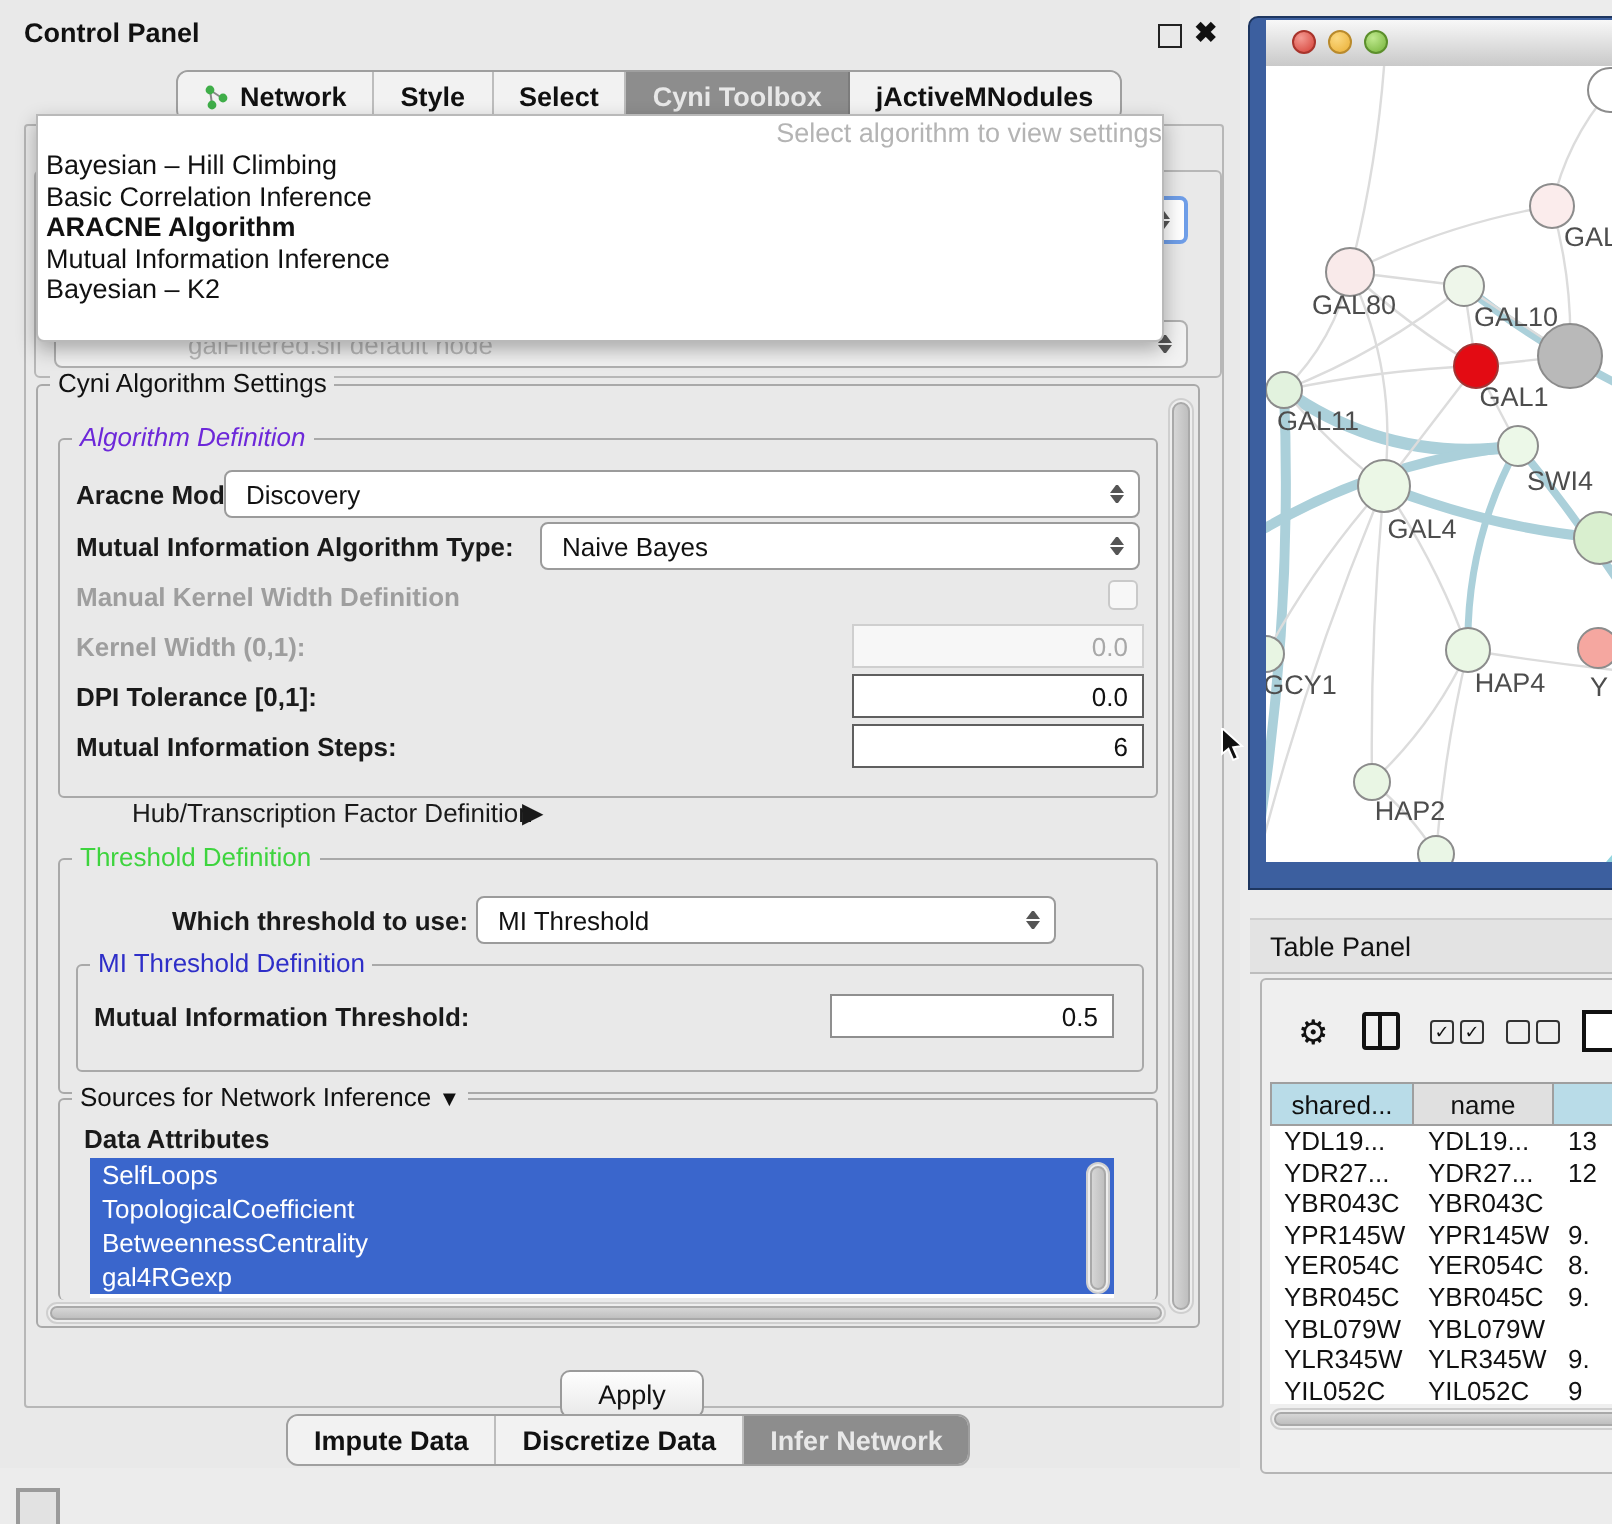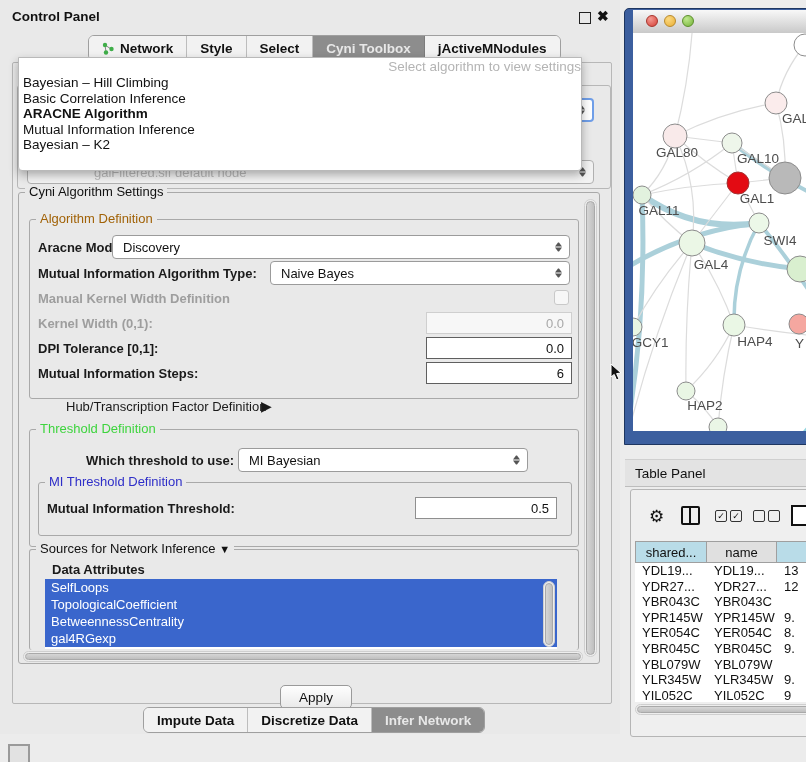--- a/index.html
+++ b/index.html
@@ -160,21 +160,21 @@
     </div>
 
     <div class="grp" style="left:18px;top:192px;width:580px;height:470px;">
       <span class="legend">Cyni Algorithm Settings</span>
 
       <div class="sbv" style="right:2px;top:6px;height:458px;">
           <div class="th"></div>
         </div>
 
       <div class="grp" style="left:10px;top:26px;width:548px;height:178px;">
-        <span class="legend" style="color:#a16207;">Algorithm Definition</span>
+        <span class="legend" style="color:#6d28d9;font-style:italic;">Algorithm Definition</span>
 
         <span class="lbl b" style="left:8px;top:20px;">Aracne Mode:</span>
         <div class="combo" style="left:82px;top:15px;width:458px;">
           <span>Discovery</span>
           <span class="arrs"></span>
         </div>
 
         <span class="lbl b" style="left:8px;top:46px;">Mutual Information Algorithm Type:</span>
         <div class="combo" style="left:240px;top:41px;width:300px;">
           <span>Naive Bayes</span>
@@ -201,39 +201,39 @@
       </div>
 
       <span class="lbl" style="left:15px;top:206px;margin-left:32px;">Hub/Transcription Factor Definition</span>
       <span class="lbl" style="left:242px;top:205px;font-size:14px;">▶</span>
 
       <div class="grp" style="left:10px;top:236px;width:548px;height:116px;">
         <span class="legend" style="color:#3ed43e;">Threshold Definition</span>
 
         <span class="lbl b" style="left:56px;top:23px;">Which threshold to use:</span>
         <div class="combo" style="left:208px;top:18px;width:290px;">
-          <span>MI Bayesian</span>
+          <span>MI Threshold</span>
           <span class="arrs"></span>
         </div>
 
         <div class="grp" style="left:8px;top:52px;width:532px;height:52px;">
           <span class="legend" style="color:#2e2ec8;">MI Threshold Definition</span>
           <span class="lbl b" style="left:8px;top:18px;">Mutual Information Threshold:</span>
           <div class="field" style="left:376px;top:14px;width:142px;">
             <span>0.5</span>
           </div>
         </div>
       </div>
 
       <div class="grp" style="left:10px;top:356px;width:548px;height:100px;border-bottom:none;">
         <span class="legend">
           <span>Sources for Network Inference</span>
           <span style="font-size:11px;">▼</span>
         </span>
-        <span class="lbl b" style="left:22px;top:12px;">Data Attributes</span>
+        <span class="lbl b" style="left:12px;top:12px;">Data Attributes</span>
       </div>
       <div id="attrlist" style="left:26px;top:386px;">
           <div class="attr">SelfLoops</div>
           <div class="attr">TopologicalCoefficient</div>
           <div class="attr">BetweennessCentrality</div>
           <div class="attr">gal4RGexp</div>
         </div>
       <div class="sbv" style="left:524px;top:388px;height:66px;width:12px;">
           <div class="th"></div>
         </div>

